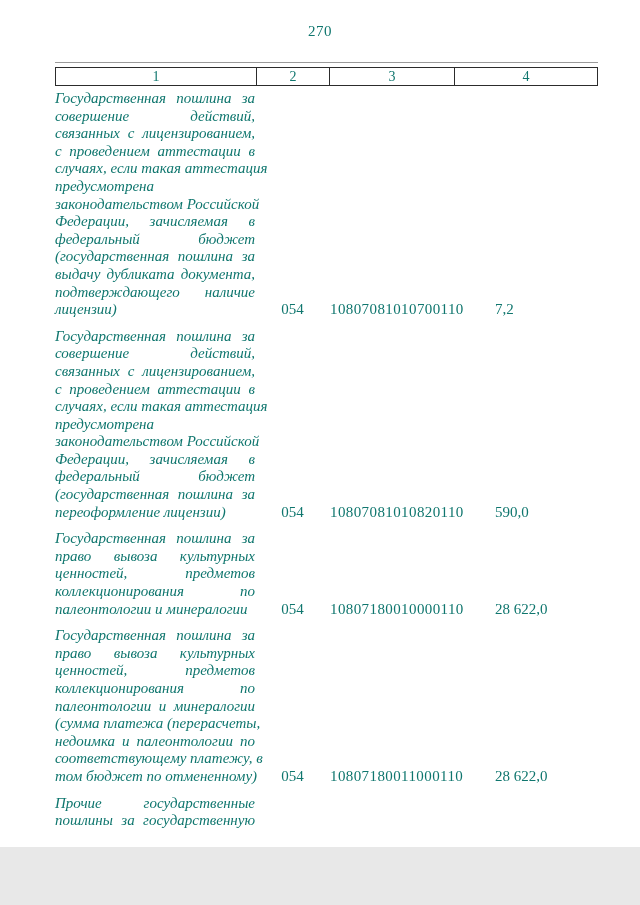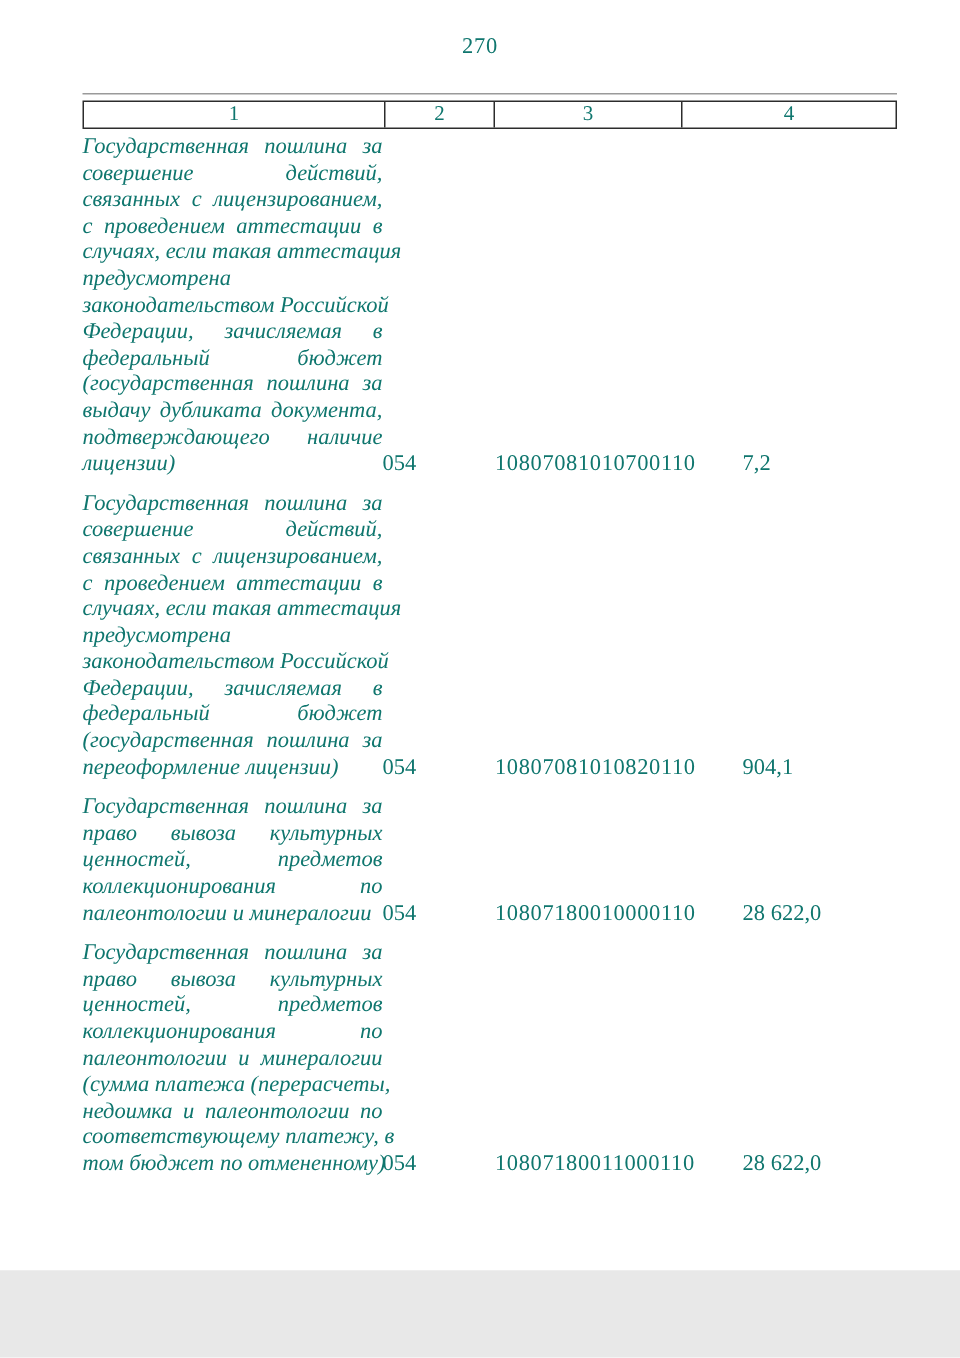--- a/index.html
+++ b/index.html
@@ -67,21 +67,21 @@
 
   td.name-cell { overflow: visible; font-style: italic; }
   .line {
     display: block;
     white-space: nowrap;
     text-align: justify;
     text-align-last: justify;
   }
   .line.last { text-align-last: left; }
 
-  td.code-cell  { white-space: nowrap; }
+  td.code-cell  { text-align: center; white-space: nowrap; }
   td.kbk-cell   { padding-left: 15px; white-space: nowrap; letter-spacing: 0.4px; }
   td.amount-cell{ text-align: left; padding-right: 5px; white-space: nowrap; }
 </style>
 </head>
 <body>
 
 <div class="page">
 
   <div class="page-number">270</div>
 
@@ -133,21 +133,21 @@
               <div class="line">случаях, если такая аттестация</div>
               <div class="line">предусмотрена</div>
               <div class="line">законодательством Российской</div>
               <div class="line">Федерации, зачисляемая в</div>
               <div class="line">федеральный бюджет</div>
               <div class="line">(государственная пошлина за</div>
               <div class="line last">переоформление лицензии)</div>
             </td>
             <td class="code-cell">054</td>
             <td class="kbk-cell">10807081010820110</td>
-            <td class="amount-cell">904,1</td>
+            <td class="amount-cell">590,0</td>
           </tr>
           <tr class="data-row">
             <td class="name-cell">
               <div class="line">Государственная пошлина за</div>
               <div class="line">право вывоза культурных</div>
               <div class="line">ценностей, предметов</div>
               <div class="line">коллекционирования по</div>
               <div class="line last">палеонтологии и минералогии</div>
             </td>
             <td class="code-cell">054</td>
@@ -163,17 +163,26 @@
               <div class="line">палеонтологии и минералогии</div>
               <div class="line">(сумма платежа (перерасчеты,</div>
               <div class="line">недоимка и палеонтологии по</div>
               <div class="line">соответствующему платежу, в</div>
               <div class="line last">том бюджет по отмененному)</div>
             </td>
             <td class="code-cell">054</td>
             <td class="kbk-cell">10807180011000110</td>
             <td class="amount-cell">28 622,0</td>
           </tr>
+          <tr class="data-row">
+            <td class="name-cell">
+              <div class="line">Прочие государственные</div>
+              <div class="line">пошлины за государственную</div>
+            </td>
+            <td class="code-cell"></td>
+            <td class="kbk-cell"></td>
+            <td class="amount-cell"></td>
+          </tr>
         </tbody>
     </table>
 
   </div>
 </div>
 
 </body></html>

